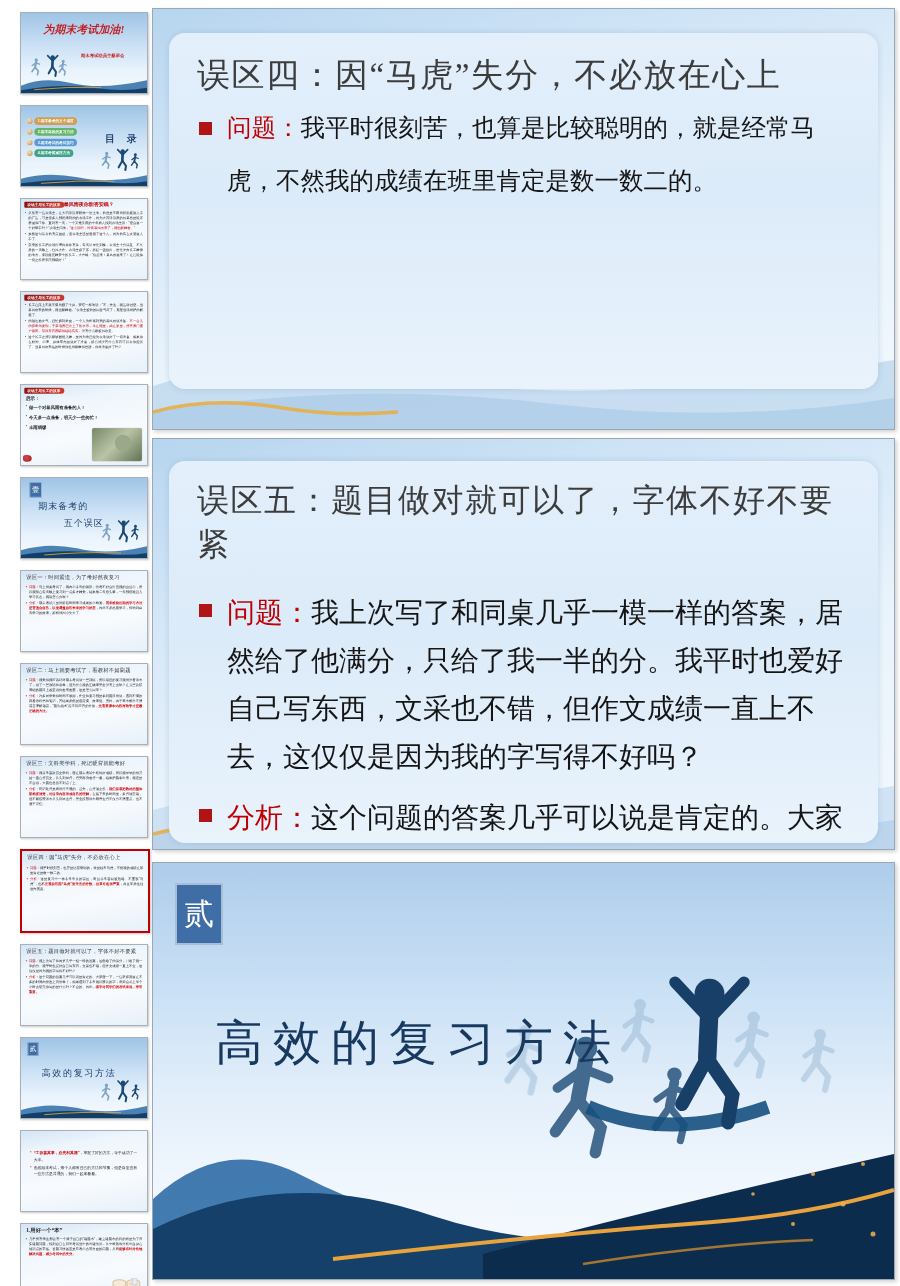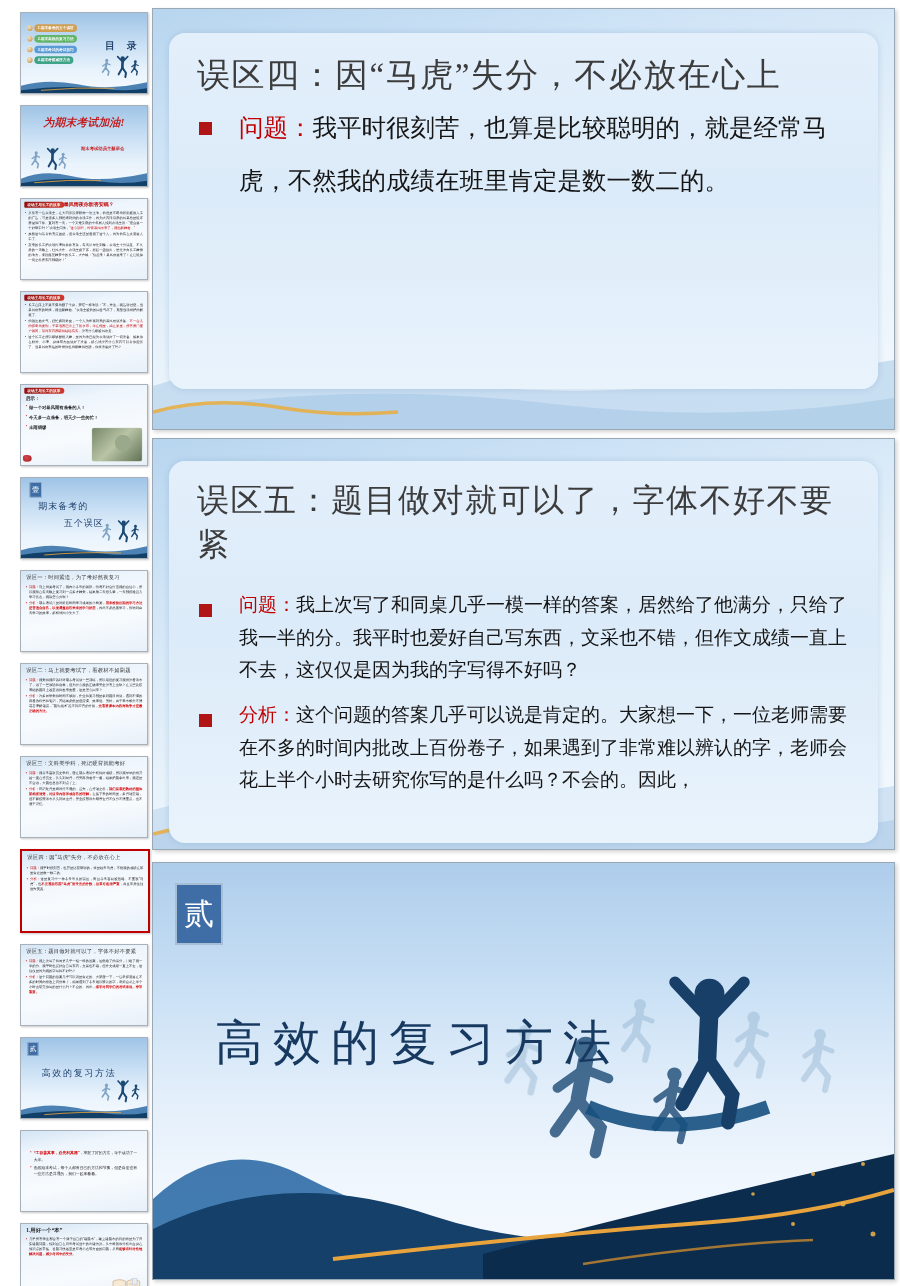--- a/index.html
+++ b/index.html
@@ -65,26 +65,26 @@
   .panel{
     position:absolute;border-radius:16px;
     background:linear-gradient(180deg,#e3effb 0%,#dcebf9 45%,#e9f3fc 100%);
     box-shadow:0 0 6px rgba(120,160,200,.35);
   }
   #card1 .panel{left:16px;right:16px;top:24px;bottom:40px;padding:10px 30px 0 26px;}
   #card2 .panel{left:16px;right:16px;top:22px;bottom:6px;padding:10px 30px 0 26px;}
   .s-title{font-family:"Liberation Serif",serif;color:#3c3c3c;letter-spacing:1.5px;}
   #card1 .s-title{font-size:33px;margin:10px 0 4px 2px;}
   #card2 .s-title{font-size:32px;margin:8px 0 22px 2px;}
-  .bullet{display:flex;gap:12px;}
+  .bullet{display:flex;}
   .bullet .sq{flex:none;width:13px;height:13px;background:#b01414;margin:20px 15px 0 4px;}
   #card2 .bullet .sq{margin-top:15px;}
   .bullet .txt{flex:1;color:#151515;}
   #card1 .bullet .txt{font-size:24.5px;line-height:2.15;}
-  #card2 .bullet .txt{font-size:19px;line-height:1.72;}
+  #card2 .bullet .txt{font-size:28px;line-height:1.72;}
   .lbl{color:#c00000;}
   .emph{color:#e60000;font-weight:bold;}
   .mt-svg{position:absolute;left:0;right:0;bottom:0;width:100%;display:block;}
   
   .sky3{position:absolute;inset:0;
     background:linear-gradient(180deg,#aecdeb 0%,#c9e0f5 30%,#e2eefa 55%,#eff6fd 75%,#f5fafe 100%);}
   .badge3{
     position:absolute;left:22px;top:20px;width:48px;height:62px;
     background:#3f6da5;box-shadow:inset 0 0 0 2px rgba(255,255,255,.55);
     color:#fff;font-family:"Liberation Serif",serif;font-size:30px;
@@ -112,20 +112,37 @@
     <g id="runner-run" stroke="currentColor" fill="none" stroke-linecap="round">
       <circle cx="22" cy="8" r="6" fill="currentColor" stroke="none"></circle>
       <path d="M22 14 L18 35" stroke-width="8"></path>
       <path d="M18 35 L6 52 M18 35 L30 50 L27 63" stroke-width="6"></path>
       <path d="M21 19 L7 29 M21 19 L34 24" stroke-width="5"></path>
     </g>
   </defs>
 </svg>
 
 <div id="sidebar">
+
+  <div class="thumb">
+    <div class="t-inner t-sky">
+      <div class="t-abs" style="left:0;top:26px;width:100%;text-align:center;font-family:'Liberation Serif',serif;font-style:italic;font-weight:bold;font-size:33px;color:#c3191c;">为期末考试加油!</div>
+      <div class="t-abs" style="left:180px;top:118px;font-size:13px;font-weight:bold;color:#c3191c;">期末考试动员主题班会</div>
+      <svg class="t-abs" style="left:20px;top:120px" width="150" height="80" viewBox="0 0 150 80">
+        <use href="#runner-win" class="runner" x="55" y="5"></use>
+        <use href="#runner-run" class="runner light" x="10" y="18" transform="scale(.8)"></use>
+        <use href="#runner-run" class="runner light" x="120" y="25" transform="scale(.75)"></use>
+      </svg>
+      <svg class="mt-svg" style="height:60px" viewBox="0 0 378 60" preserveAspectRatio="none">
+        <path d="M0 38 Q70 10 150 30 Q240 52 378 22 L378 60 L0 60 Z" fill="#2f6da6" opacity=".85"></path>
+        <path d="M0 52 Q120 30 230 46 Q310 57 378 44 L378 60 L0 60 Z" fill="#123f68"></path>
+        <path d="M40 50 Q140 40 240 44" stroke="#e8a33d" stroke-width="2.5" fill="none"></path>
+      </svg>
+    </div>
+  </div>
 
   <div class="thumb">
     <div class="t-inner t-sky">
       <div class="t-abs" style="left:18px;top:34px;">
         <div class="toc-row">
           <span class="toc-ic"></span>
           <span class="toc-pill" style="background:#cf9f52">1.期末备考的五个误区</span>
         </div>
         <div class="toc-row">
           <span class="toc-ic"></span>
@@ -148,37 +165,20 @@
       </svg>
       <svg class="mt-svg" style="height:52px" viewBox="0 0 378 52" preserveAspectRatio="none">
         <path d="M0 30 Q80 8 170 26 Q260 46 378 20 L378 52 L0 52 Z" fill="#2f6da6" opacity=".85"></path>
         <path d="M0 44 Q130 26 250 40 Q320 48 378 38 L378 52 L0 52 Z" fill="#123f68"></path>
         <path d="M60 44 Q170 34 280 38" stroke="#e8a33d" stroke-width="2.5" fill="none"></path>
       </svg>
     </div>
   </div>
 
   <div class="thumb">
-    <div class="t-inner t-sky">
-      <div class="t-abs" style="left:0;top:26px;width:100%;text-align:center;font-family:'Liberation Serif',serif;font-style:italic;font-weight:bold;font-size:33px;color:#c3191c;">为期末考试加油!</div>
-      <div class="t-abs" style="left:180px;top:118px;font-size:13px;font-weight:bold;color:#c3191c;">期末考试动员主题班会</div>
-      <svg class="t-abs" style="left:20px;top:120px" width="150" height="80" viewBox="0 0 150 80">
-        <use href="#runner-win" class="runner" x="55" y="5"></use>
-        <use href="#runner-run" class="runner light" x="10" y="18" transform="scale(.8)"></use>
-        <use href="#runner-run" class="runner light" x="120" y="25" transform="scale(.75)"></use>
-      </svg>
-      <svg class="mt-svg" style="height:60px" viewBox="0 0 378 60" preserveAspectRatio="none">
-        <path d="M0 38 Q70 10 150 30 Q240 52 378 22 L378 60 L0 60 Z" fill="#2f6da6" opacity=".85"></path>
-        <path d="M0 52 Q120 30 230 46 Q310 57 378 44 L378 60 L0 60 Z" fill="#123f68"></path>
-        <path d="M40 50 Q140 40 240 44" stroke="#e8a33d" stroke-width="2.5" fill="none"></path>
-      </svg>
-    </div>
-  </div>
-
-  <div class="thumb">
     <div class="t-inner t-panel">
       <span class="t-ribbon t-abs" style="left:10px;top:8px">农场主与长工的故事</span>
       <span class="t-title-red t-abs" style="left:128px;top:8px">暴风雨夜你能否安眠？</span>
       <div class="t-abs t-body" style="left:12px;top:34px;width:354px;">
         <div class="t-bul">
             <span class="dot">•</span>
             <span><span>从前有一位农场主，在大西洋沿岸耕种一块土地，他总是不断地张贴雇用人手的广告，可是很多人都拒绝到他的农场工作，因为大西洋沿岸的风暴总是毁坏房屋和庄稼。直到有一天，一个又矮又瘦的中年男人找到农场主说：“您会要一个好帮手吗？”农场主问他，</span><span class="t-red">“这么说吧，即使暴风雨来了，我也能睡着。”</span></span>
           </div>
         <div class="t-bul">
             <span class="dot">•</span>

